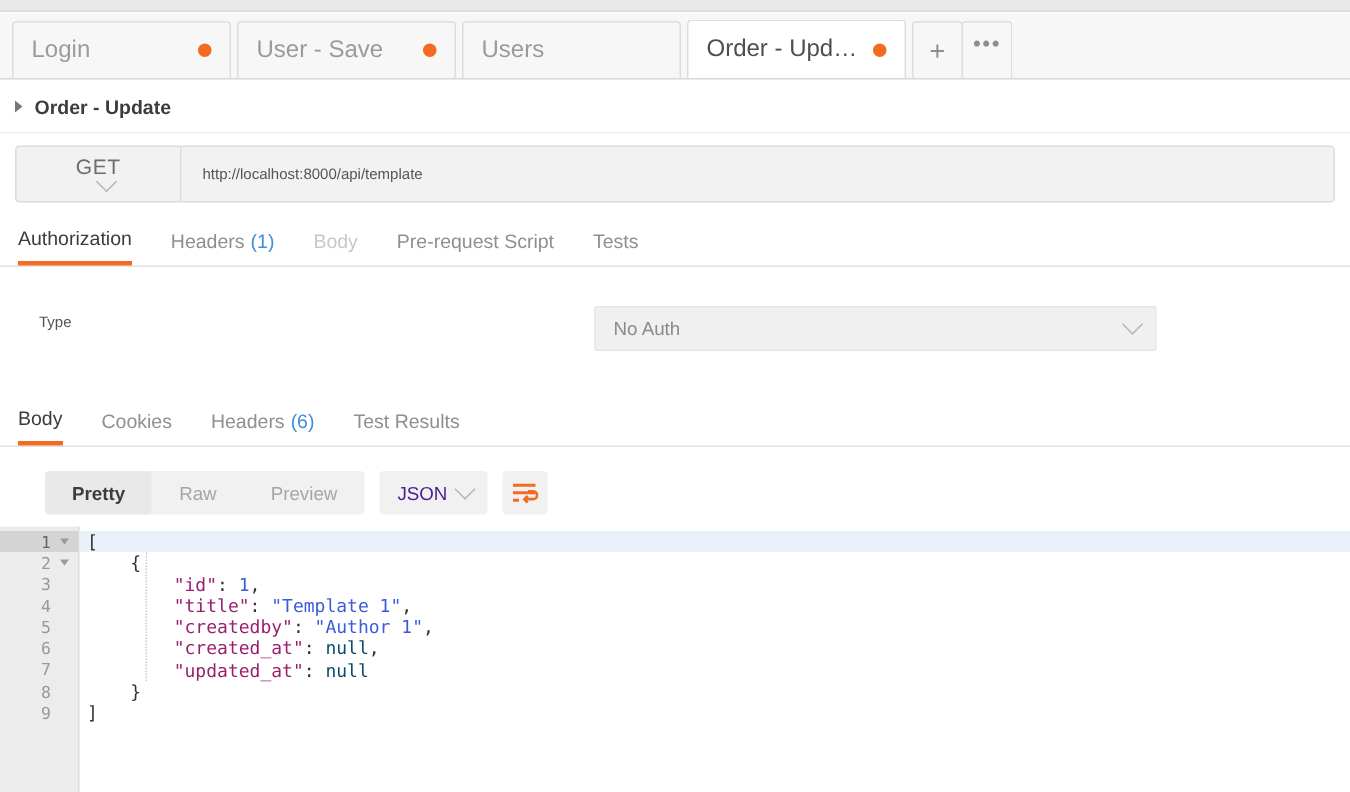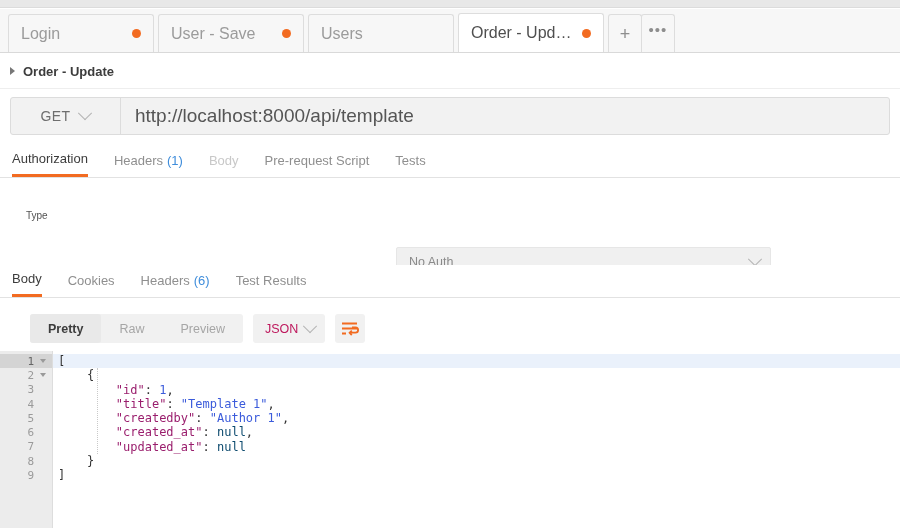--- a/index.html
+++ b/index.html
@@ -98,27 +98,28 @@
     background: #f2f2f2;
     border-radius: 3px;
   }
   .method {
     width: 110px;
     display: flex; align-items: center; justify-content: center;
     border-right: 1px solid #dcdcdc;
     color: #6e6e6e;
     font-size: 14px;
     letter-spacing: 0.4px;
+    flex-direction: column;
   }
   .method .chev { margin-left: 10px; display: inline-block; }
   .urlfield {
     flex: 1;
     display: flex; align-items: center;
     padding-left: 14px;
-    font-size: 19px;
+    font-size: 10px;
     color: #555555;
   }
 
   
   .chev {
     width: 10px; height: 10px;
     border-right: 1.6px solid #b4b4b4;
     border-bottom: 1.6px solid #b4b4b4;
     transform: rotate(45deg) translate(-2px,-2px);
   }
@@ -156,21 +157,21 @@
     font-size: 10px; color: #525252;
   }
   .auth-select {
     position: absolute; left: 396px; top: 204px;
     width: 375px; height: 30px;
     background: #f0f0f0;
     border: 1px solid #e6e6e6;
     border-radius: 2px;
     display: flex; align-items: center;
     padding: 0 10px 0 12px;
-    font-size: 12.5px; color: #8a8a8a; margin-top: 43px;
+    font-size: 12.5px; color: #8a8a8a;
   }
   .auth-select .sel-val { flex: 1; }
 
   
   .resptabs {
     position: absolute; left: 0; top: 265px; width: 900px; height: 33px;
     border-bottom: 1px solid #e2e2e2;
     display: flex; align-items: flex-end;
     padding-left: 12px;
     background: #ffffff;
@@ -203,21 +204,21 @@
     border-radius: 3px;
     font-weight: bold;
   }
   .fmt-select {
     margin-left: 10px;
     height: 29px;
     background: #f1f1f1;
     border-radius: 3px;
     display: flex; align-items: center;
     padding: 0 10px 0 12px;
-    font-size: 12.5px; color: #be185d;
+    font-size: 12.5px; color: #4c1d95;
     min-width: 72px;
   }
   .fmt-select .fmt-val { flex: 1; }
   .wrap-btn {
     margin-left: 10px;
     width: 30px; height: 29px;
     background: #f1f1f1;
     border-radius: 3px;
     display: flex; align-items: center; justify-content: center;
   }

